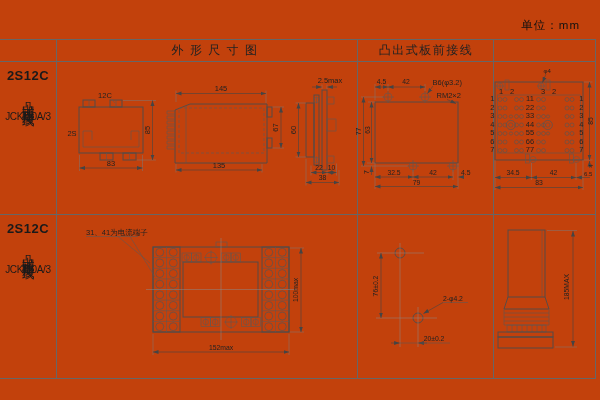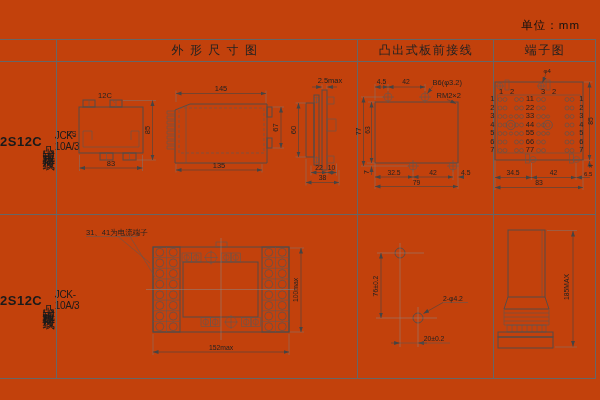--- a/index.html
+++ b/index.html
@@ -2,21 +2,21 @@
 <html><head>
 <meta charset="utf-8">
 <style>
   html,body{margin:0;padding:0;background:#e8e8e8;}
   #page{position:relative;width:600px;height:400px;background:#c2410c;overflow:hidden;
         font-family:"Liberation Sans",sans-serif;color:#1a1a1a;}
   .abs{position:absolute;}
   #unit{top:18px;right:20px;font-size:11.5px;letter-spacing:1px;color:#111;}
   .hdr{top:39px;height:23px;display:flex;align-items:center;justify-content:center;
        font-size:12px;color:#222;letter-spacing:1.5px;white-space:nowrap;}
-  .structcell{left:0;width:56px;display:flex;flex-direction:row;align-items:center;}
+  .structcell{left:0;width:56px;display:flex;flex-direction:column;align-items:center;}
   .model{font-size:13px;font-weight:bold;letter-spacing:.5px;margin-top:6px;}
   .vtext{margin-top:9px;writing-mode:vertical-lr;text-orientation:upright;
          font-size:12.5px;letter-spacing:2px;line-height:1;}
   .product{font-size:10px;margin-top:5px;letter-spacing:-.3px;}
   svg{position:absolute;left:0;top:0;}
   .grid{stroke:#666;stroke-width:1;}
   .ln{stroke:#4d4d4d;stroke-width:.9;fill:none;}
   .lt{stroke:#5a5a5a;stroke-width:.55;fill:none;}
   .dash{stroke:#5a5a5a;stroke-width:.6;fill:none;stroke-dasharray:3,2;}
   .ext{stroke:#7a7a7a;stroke-width:.5;}
@@ -28,21 +28,20 @@
 </style>
 </head>
 <body>
 
 <div id="page">
 
   <div class="abs" id="unit">单位：mm</div>
 
   <div class="abs hdr" style="left:56px;width:302px;padding-left:8px;">外 形 尺 寸 图</div>
   <div class="abs hdr" style="left:358px;width:136px;">凸出式板前接线</div>
-  <div class="abs hdr" style="left:494px;width:102px;">端子图</div>
 
   <div class="abs structcell" style="top:62px;height:153px;">
     <div class="model">2S12C</div>
     <div class="vtext">凸出式板后接线</div>
     <div class="product">JCK-10A/3</div>
   </div>
   <div class="abs structcell" style="top:215px;height:164px;">
     <div class="model">2S12C</div>
     <div class="vtext">凸出式板前接线</div>
     <div class="product">JCK-10A/3</div>

